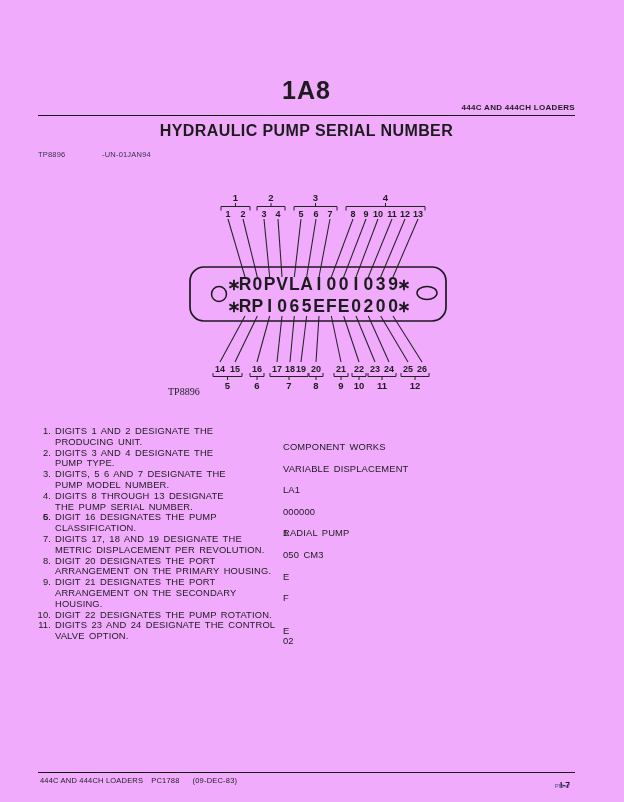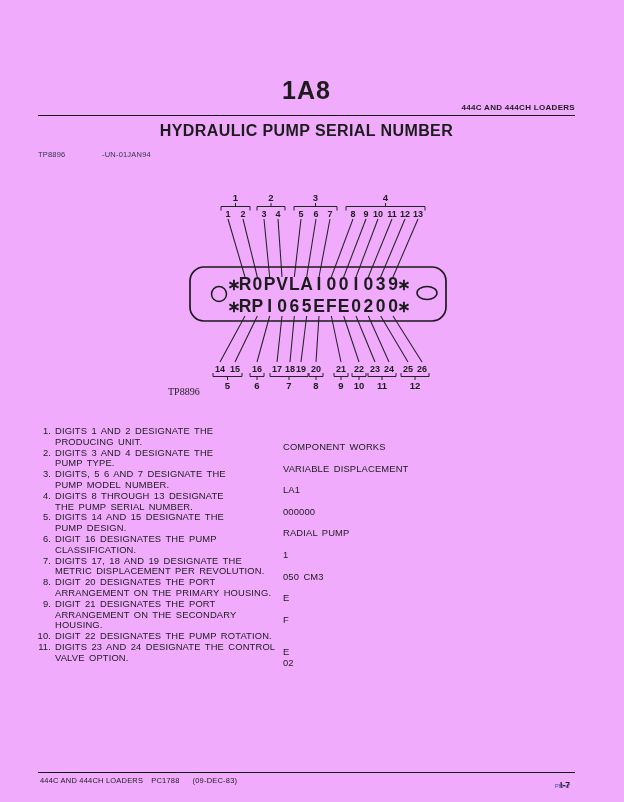--- a/index.html
+++ b/index.html
@@ -220,22 +220,20 @@
         <span class="legend-value">LA1</span>
       </div>
       <div class="legend-item">
         <span class="legend-num">4.</span>
         <span class="legend-text">DIGITS 8 THROUGH 13 DESIGNATE
 THE PUMP SERIAL NUMBER.</span>
         <span class="legend-value">000000</span>
       </div>
       <div class="legend-item">
         <span class="legend-num">5.</span>
-        <span class="legend-text">DIGITS 14 AND 15 DESIGNATE THE
-PUMP DESIGN.</span>
         <span class="legend-value">RADIAL PUMP</span>
       </div>
       <div class="legend-item">
         <span class="legend-num">6.</span>
         <span class="legend-text">DIGIT 16 DESIGNATES THE PUMP
 CLASSIFICATION.</span>
         <span class="legend-value">1</span>
       </div>
       <div class="legend-item">
         <span class="legend-num">7.</span>

